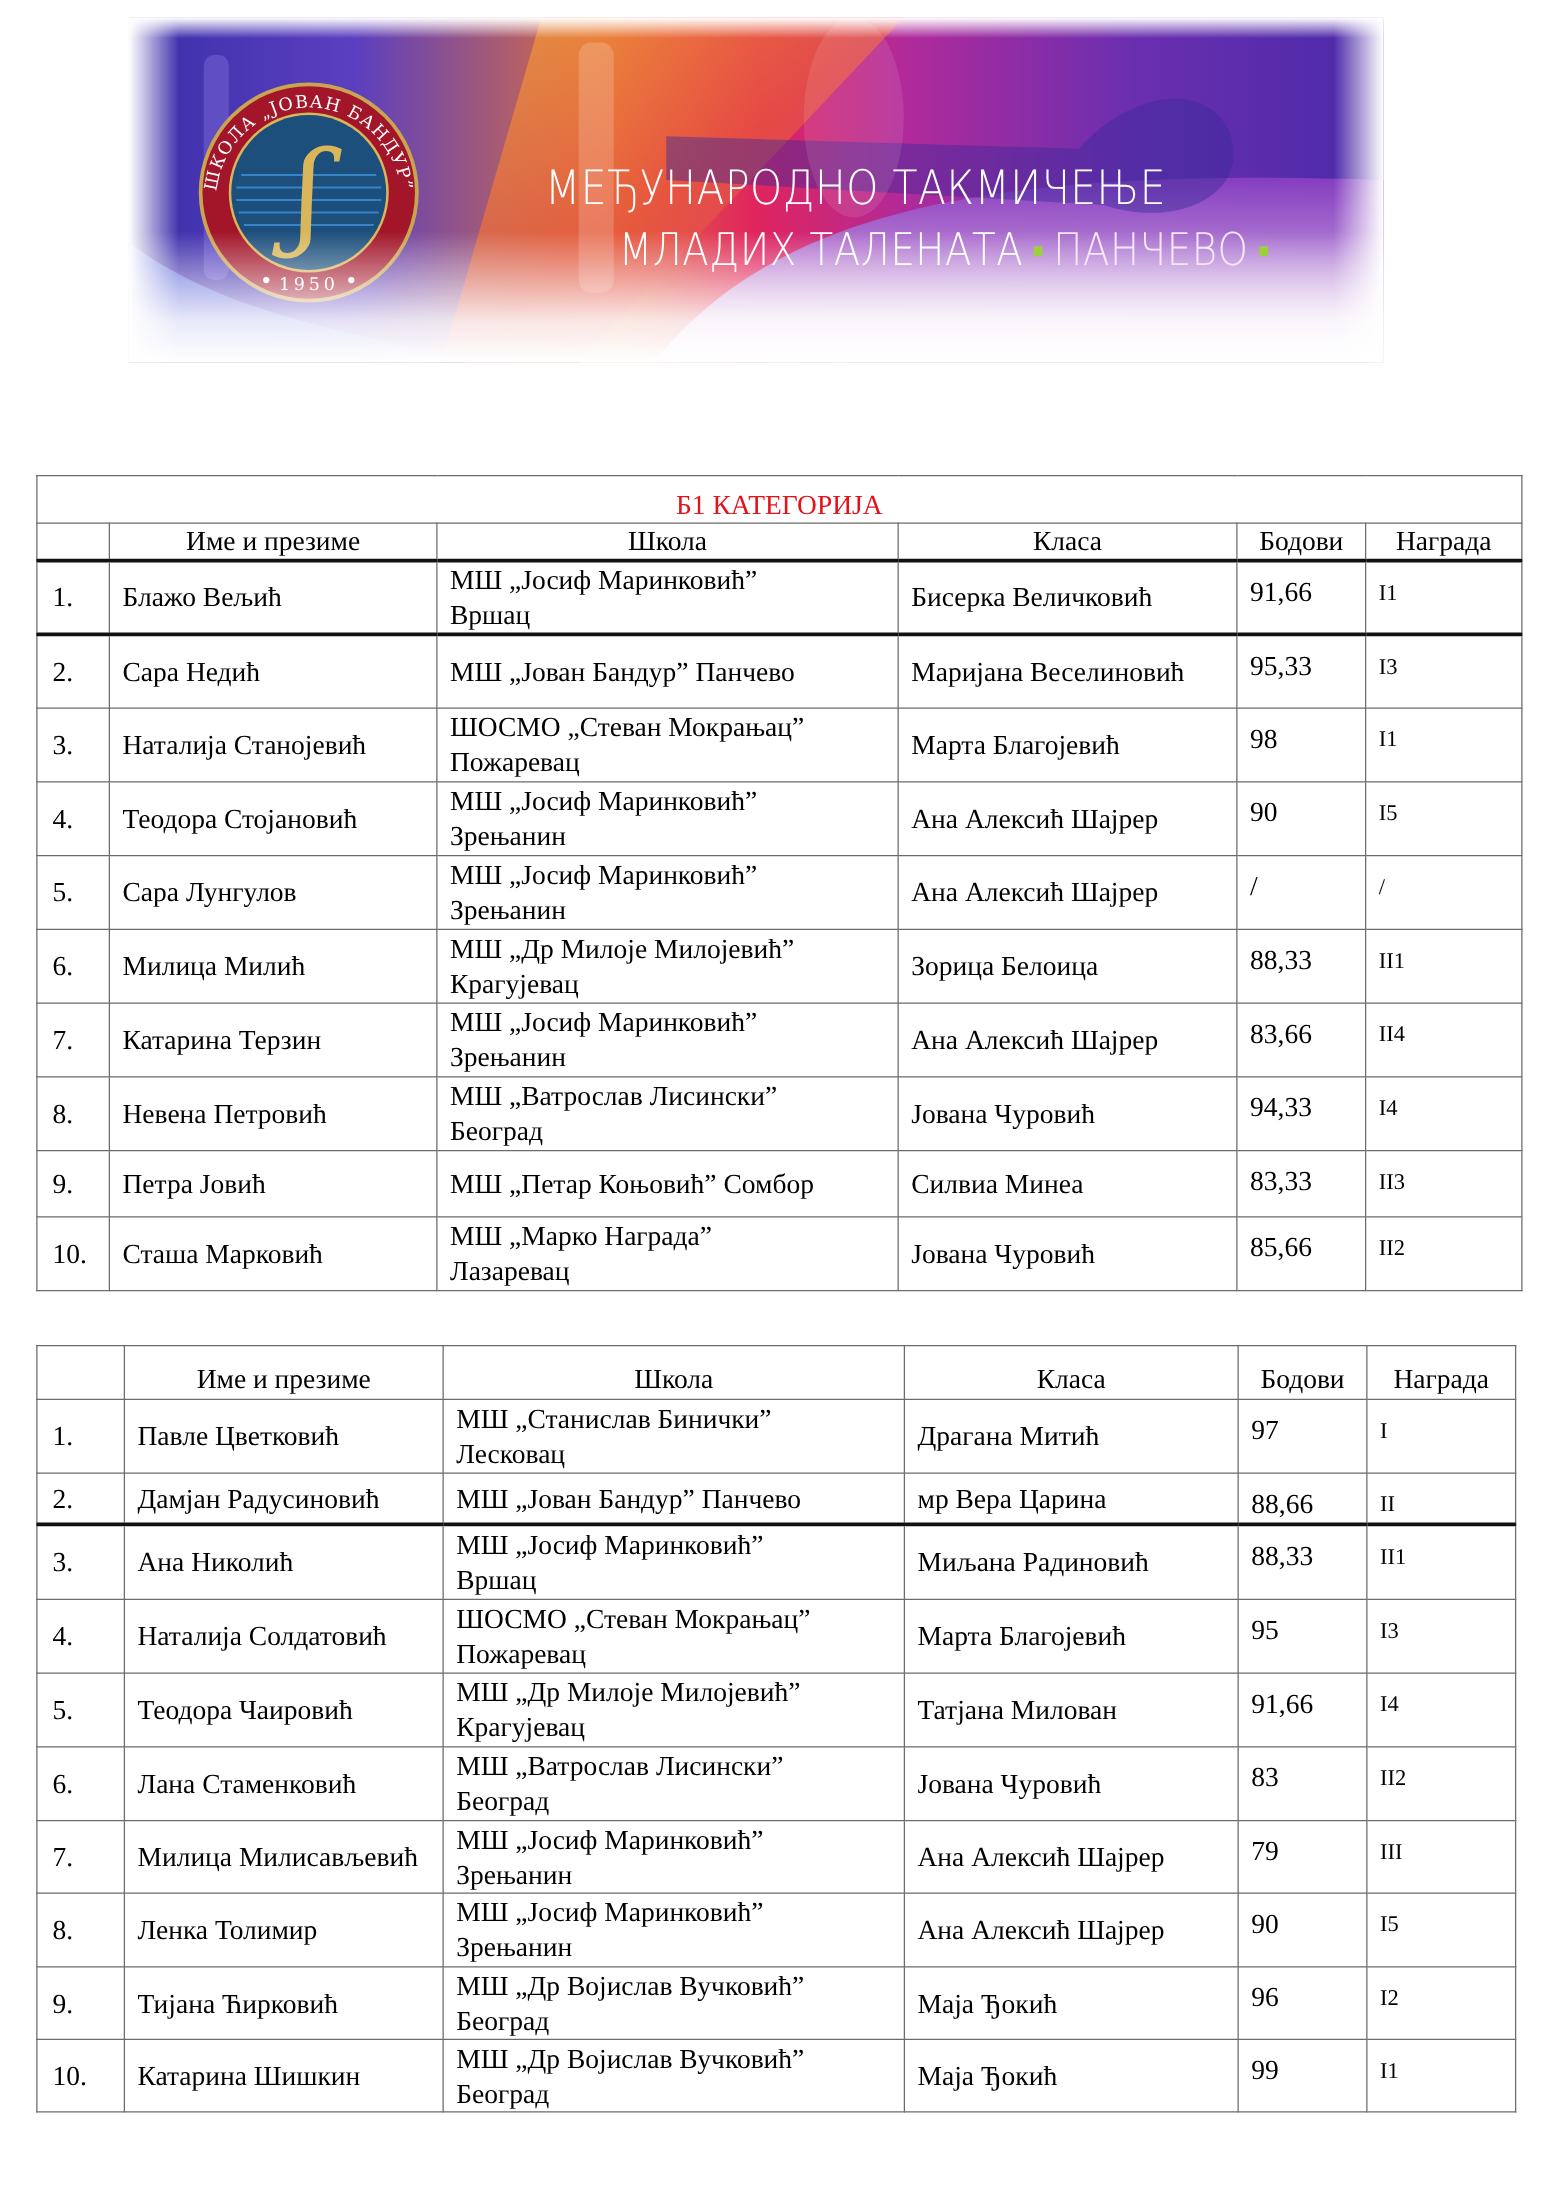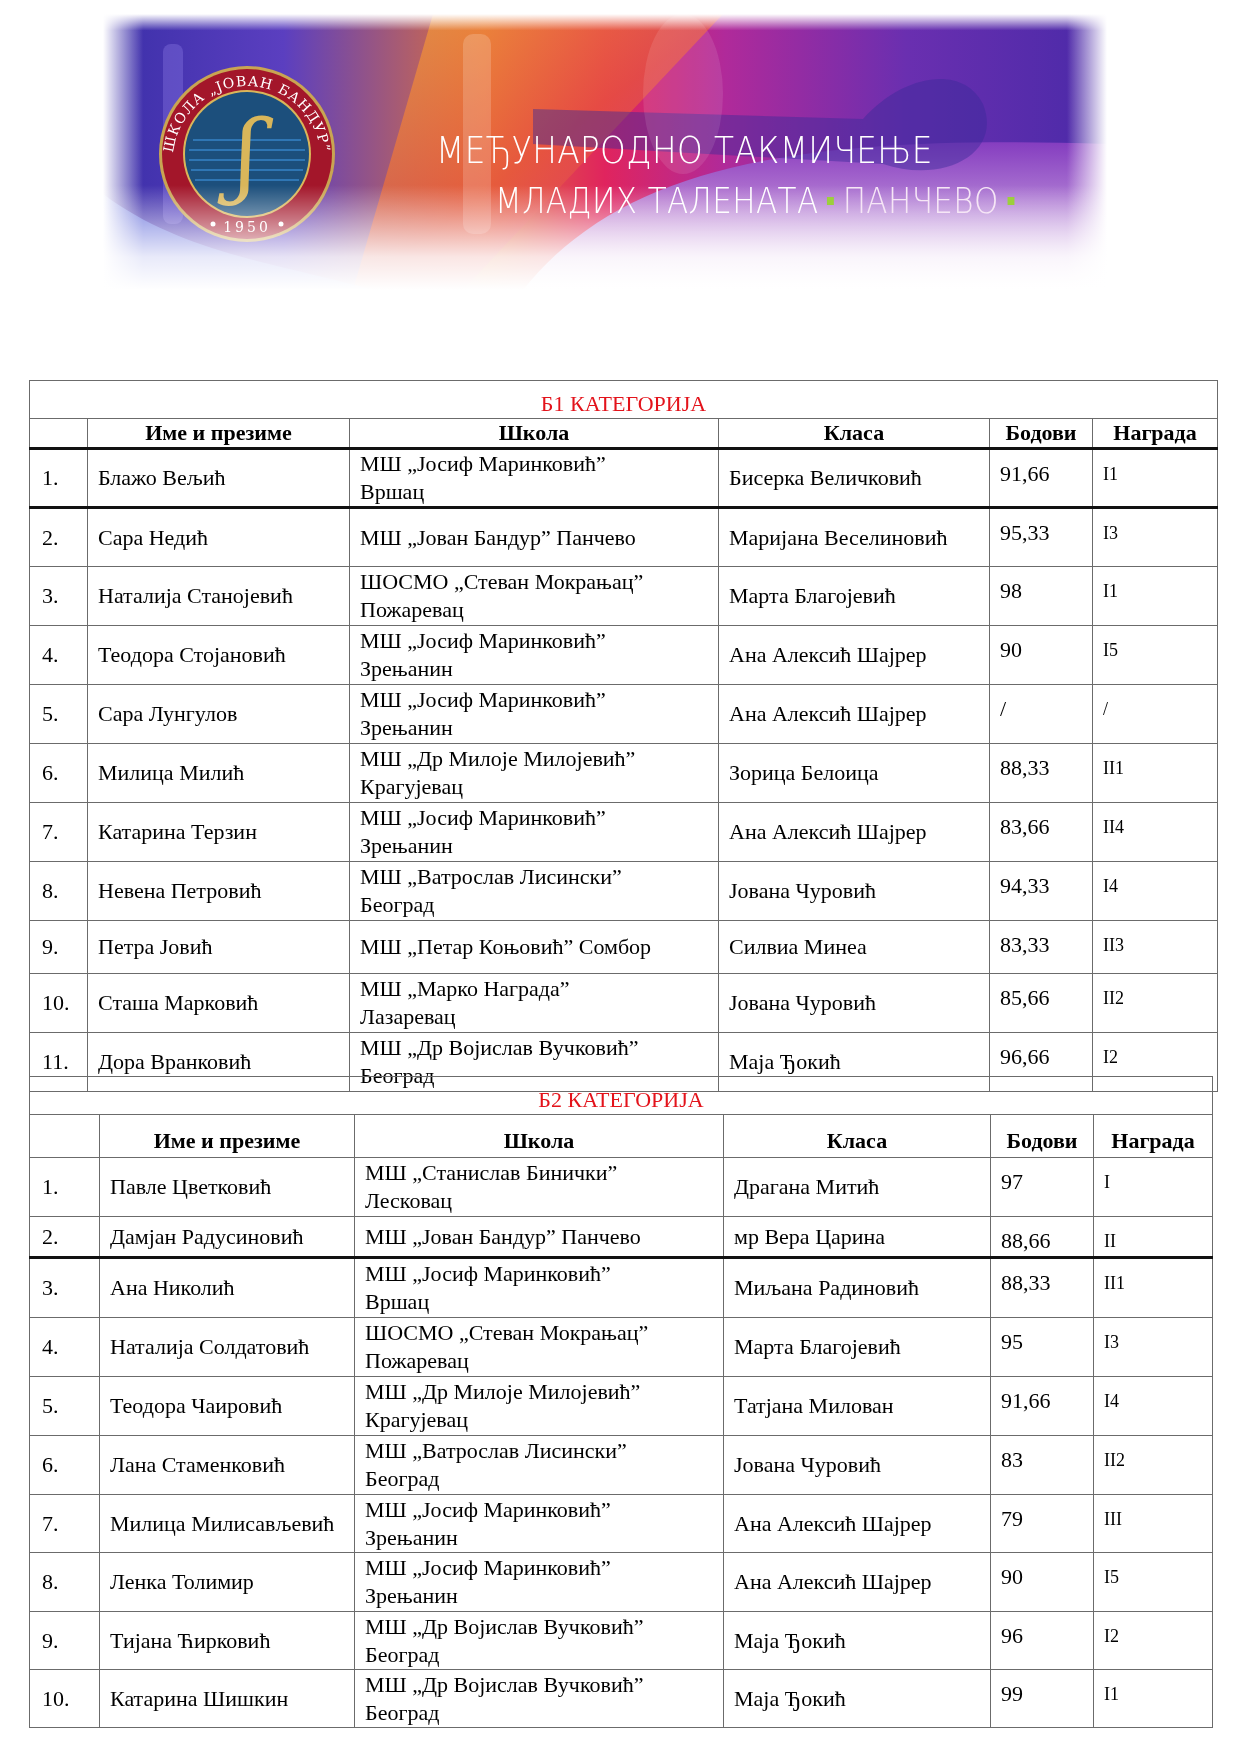--- a/index.html
+++ b/index.html
@@ -18,21 +18,21 @@
     font-weight: 200; letter-spacing: 0.5px; white-space: nowrap; transform-origin: left top; }
   .banner-line1 { left: 333px; top: 114px; font-size: 38px; transform: scaleX(0.86); }
   .banner-line2 { left: 392px; top: 166px; font-size: 36px; transform: scaleX(0.86); display: flex; align-items: center; gap: 10px; }
   .banner-line2 .city { color: #f6e6f6; }
   .green-sq { display: inline-block; width: 8px; height: 8px; background: #9ccf3c; }
 
   
   table.results { position: absolute; border-collapse: collapse; table-layout: fixed; font-size: 22px; line-height: 28px; }
   table.results td, table.results th { border: 1.5px solid #6b6b6b; padding: 0 10px; vertical-align: middle; text-align: left; font-weight: normal; overflow: hidden; }
   table.results tr.title-row td { color: #e3131b; text-align: center; font-size: 22px; height: 33px; padding-top: 4px; vertical-align: bottom; }
-  table.results tr.head-row th { text-align: center; vertical-align: bottom; padding: 0 4px 0 4px; font-weight: bold; }
+  table.results tr.head-row th { text-align: center; vertical-align: bottom; padding: 0 4px 0 4px; }
   table.results td.num { padding-left: 12px; }
   table.results td.score, table.results td.award { vertical-align: top; padding-top: 10px; }
   table.results td.award { font-size: 18px; }
   .thick-bottom td, .thick-bottom th { border-bottom: 3.5px solid #111 !important; }
 
   #table-b1 { left: 29px; top: 336px; width: 1188px; margin-top: 44px; }
   #table-b2 { left: 29px; top: 1076px; width: 1183px; }
 
   #table-b1 tr.head-row th { height: 28px; }
   #table-b2 tr.head-row th { height: 40px; padding-bottom: 2px; }
@@ -228,47 +228,33 @@
         <td class="num">10.</td>
         <td class="name">Сташа Марковић</td>
         <td class="school">
           <div>МШ „Марко Награда”</div>
           <div>Лазаревац</div>
         </td>
         <td class="cls">Јована Чуровић</td>
         <td class="score">85,66</td>
         <td class="award">II2</td>
       </tr>
-      <tr style="height: 59px;">
-        <td class="num">11.</td>
-        <td class="name">Дора Вранковић</td>
-        <td class="school">
-          <div>МШ „Др Војислав Вучковић”</div>
-          <div>Београд</div>
-        </td>
-        <td class="cls">Маја Ђокић</td>
-        <td class="score">96,66</td>
-        <td class="award">I2</td>
-      </tr>
     </tbody>
 </table>
 
 <table class="results" id="table-b2">
   <colgroup>
     <col style="width:70px">
       <col style="width:255px">
       <col style="width:369px">
       <col style="width:267px">
       <col style="width:103px">
       <col style="width:119px">
   </colgroup>
   <tbody>
-      <tr class="title-row">
-    <td colspan="6">Б2  КАТЕГОРИЈА</td>
-  </tr>
   <tr class="head-row">
     <th></th>
     <th>Име и презиме</th>
     <th>Школа</th>
     <th>Класа</th>
     <th>Бодови</th>
     <th>Награда</th>
   </tr>
   </tbody>
     <tbody>

